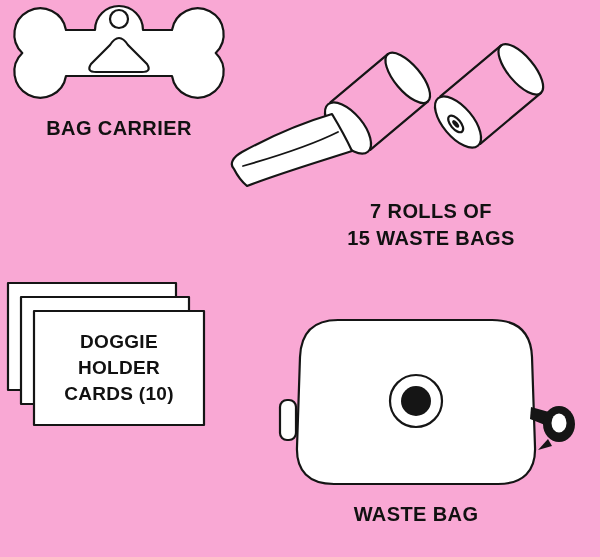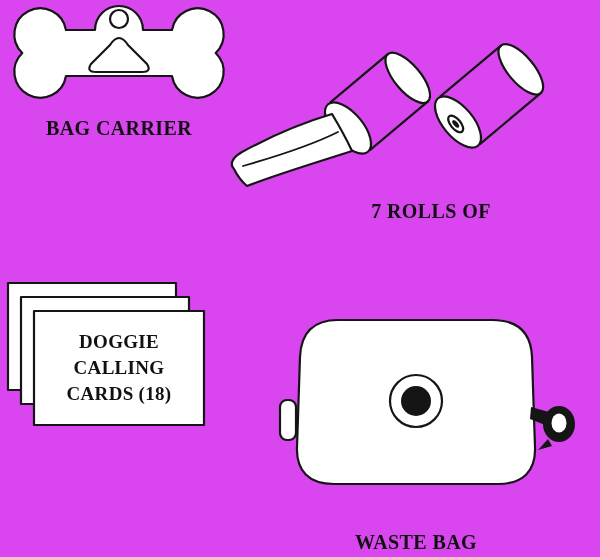--- a/index.html
+++ b/index.html
@@ -1,18 +1,18 @@
 <!DOCTYPE html>
 <html><head>
 <meta charset="utf-8">
 <style>
   html,body { margin:0; padding:0; background:#ffffff; }
   .canvas {
-    position:relative; width:600px; height:557px; background:#d946ef;
-    overflow:hidden; font-family:Liberation Serif, serif;
+    position:relative; width:600px; height:557px; background:#f9a8d4;
+    overflow:hidden; font-family:Liberation Sans, sans-serif;
   }
   .canvas svg { position:absolute; left:0; top:0; }
   .label {
     position:absolute; font-weight:700; font-size:20px; line-height:27px;
     letter-spacing:.4px; color:#111; text-align:center; white-space:nowrap;
   }
   .card-text {
     position:absolute; left:34px; top:311px; width:170px; height:114px;
     display:flex; flex-direction:column; align-items:center; justify-content:center;
     font-weight:700; font-size:19px; line-height:26px; letter-spacing:.3px;
@@ -77,25 +77,26 @@
         <ellipse cx="559" cy="423" rx="7.5" ry="9.5" fill="#ffffff"></ellipse>
         <path class="fk" d="M548,439 L538,450 L552,446 Z"></path>
       </g>
     </g>
   </svg>
 
   <div class="label" style="left:16px; top:115px; width:206px;">BAG CARRIER</div>
 
   <div class="label" style="left:320px; top:198px; width:222px;">
     <div>7 ROLLS OF</div>
+    <div>15 WASTE BAGS</div>
   </div>
 
   <div class="card-text">
     <div>DOGGIE</div>
-    <div>CALLING</div>
-    <div>CARDS (18)</div>
+    <div>HOLDER</div>
+    <div>CARDS (10)</div>
   </div>
 
-  <div class="label" style="left:315px; top:501px; width:202px;margin-top:28px;">
+  <div class="label" style="left:315px; top:501px; width:202px;">
     <div>WASTE BAG</div>
   </div>
 
 </div>
 
 </body></html>

